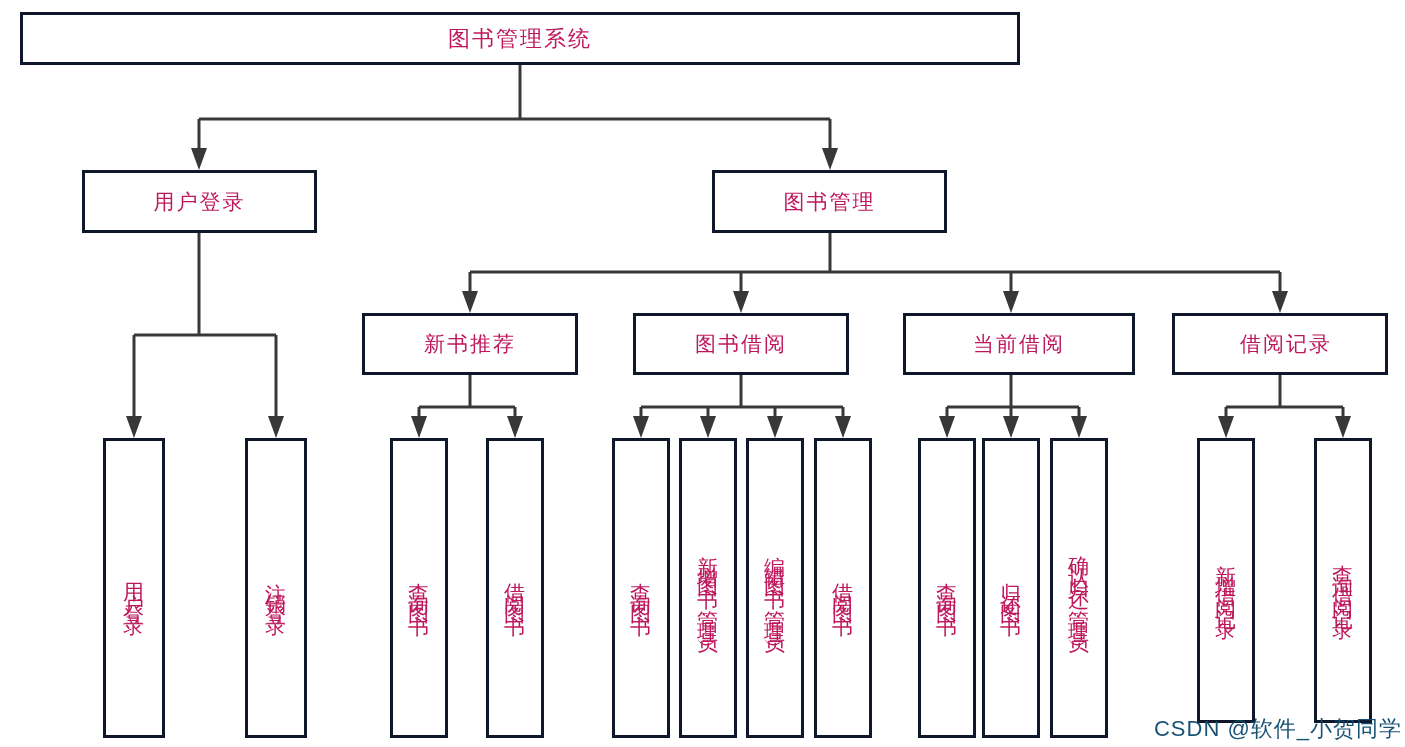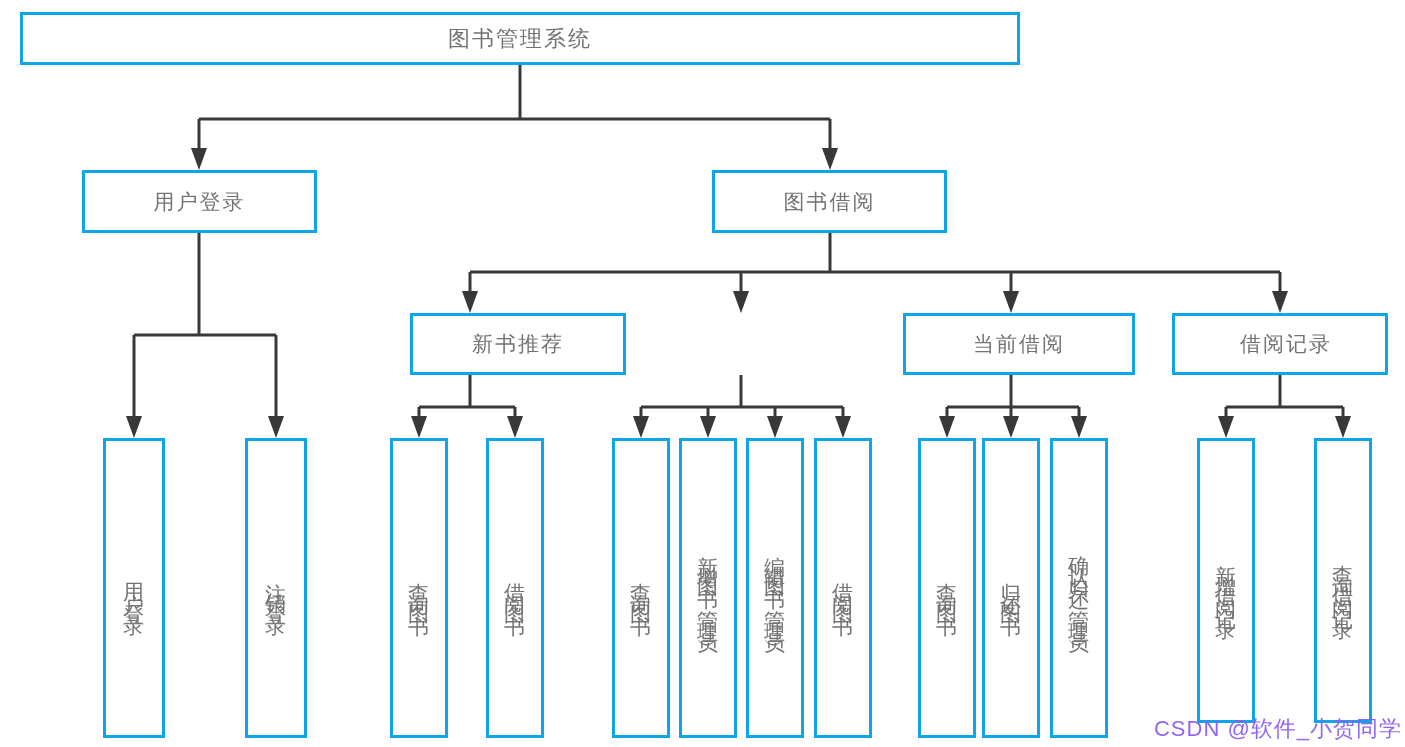--- a/index.html
+++ b/index.html
@@ -17,26 +17,26 @@
   }
   svg.connectors {
     position: absolute;
     left: 0; top: 0;
     width: 1405px;
     height: 747px;
   }
   .box {
     position: absolute;
     background: #ffffff;
-    border: 3px solid #0ea5e9;
+    border: 3px solid #0f172a;
     box-sizing: border-box;
     display: flex;
     align-items: center;
     justify-content: center;
-    color: #737373;
+    color: #be185d;
   }
   .hbox span {
     font-size: 21px;
     letter-spacing: 2px;
     white-space: nowrap;
   }
   .root-box span {
     font-size: 22px;
   }
   .vbox span {
@@ -45,21 +45,21 @@
     font-size: 21px;
     letter-spacing: 11px;
     line-height: 1;
     white-space: nowrap;
   }
   .watermark {
     position: absolute;
     right: 3px;
     bottom: 3px;
     font-size: 22px;
-    color: #8b5cf6;
+    color: #0c4a6e;
     letter-spacing: 1px;
     z-index: 10;
     opacity: 0.95;
   }
   .line { stroke: #383838; stroke-width: 3; fill: none; }
   .arrow { fill: #383838; stroke: none; }
 </style>
 </head>
 <body>
 
@@ -142,25 +142,28 @@
   </svg>
 
   <div class="box hbox root-box" style="left:20px; top:12px; width:1000px; height:53px;">
     <span>图书管理系统</span>
   </div>
 
   <div class="box hbox" style="left:82px; top:170px; width:235px; height:63px;">
     <span>用户登录</span>
   </div>
   <div class="box hbox" style="left:712px; top:170px; width:235px; height:63px;">
+    <span>图书管理</span>
+  </div>
+
+  <div class="box hbox" style="left:362px; top:313px; width:216px; height:62px;">
+    <span>新书推荐</span>
+  </div>
+  <div class="box hbox" style="left:633px; top:313px; width:216px; height:62px;">
     <span>图书借阅</span>
-  </div>
-
-  <div class="box hbox" style="left:362px; top:313px; width:216px; height:62px;margin-left:48px;">
-    <span>新书推荐</span>
   </div>
   <div class="box hbox" style="left:903px; top:313px; width:232px; height:62px;">
     <span>当前借阅</span>
   </div>
   <div class="box hbox" style="left:1172px; top:313px; width:216px; height:62px;padding-left:12px;">
     <span>借阅记录</span>
   </div>
 
   <div class="box vbox" style="left:103px; top:438px; width:62px; height:300px;">
     <span>用户登录</span>

